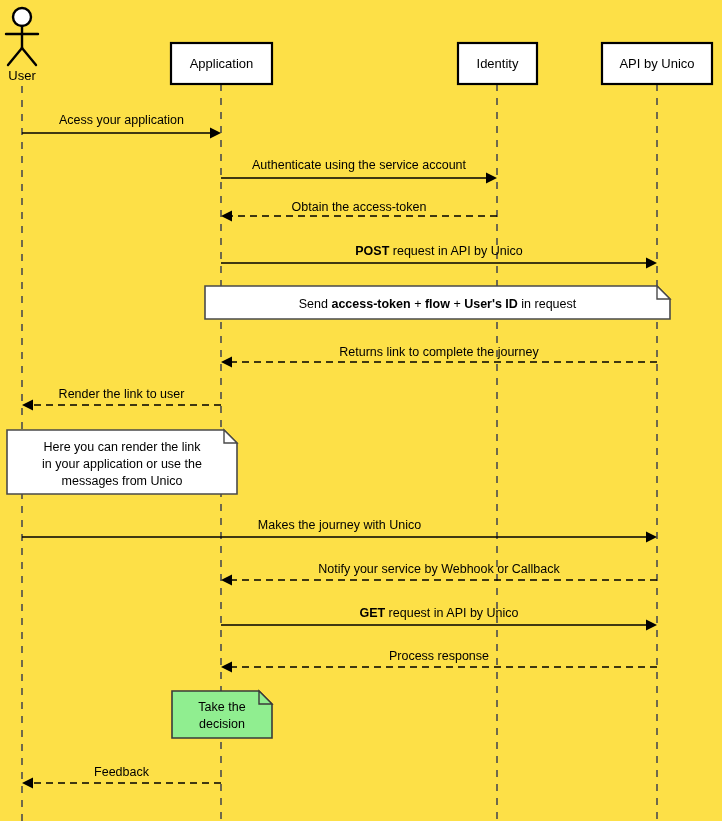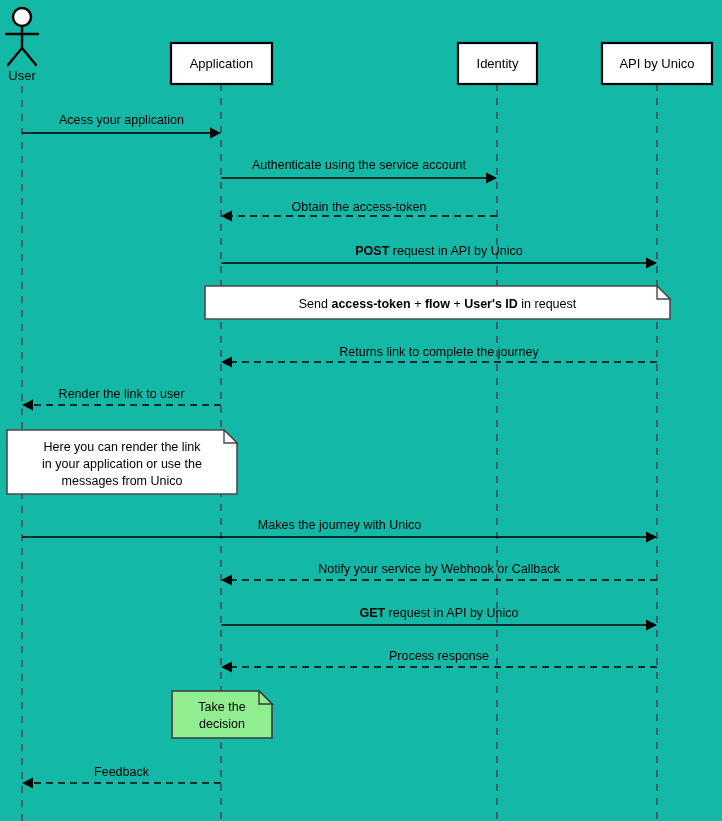--- a/index.html
+++ b/index.html
@@ -9,21 +9,21 @@
     background: #ffffff;
   }
   body {
     font-family: "Liberation Sans", sans-serif;
     -webkit-font-smoothing: antialiased;
   }
   #diagram-root {
     position: relative;
     width: 722px;
     height: 821px;
-    background: #14b8a6;
+    background: #fde047;
     overflow: hidden;
   }
   svg.diagram-canvas {
     position: absolute;
     left: 0;
     top: 0;
     width: 722px;
     height: 821px;
     display: block;
   }

